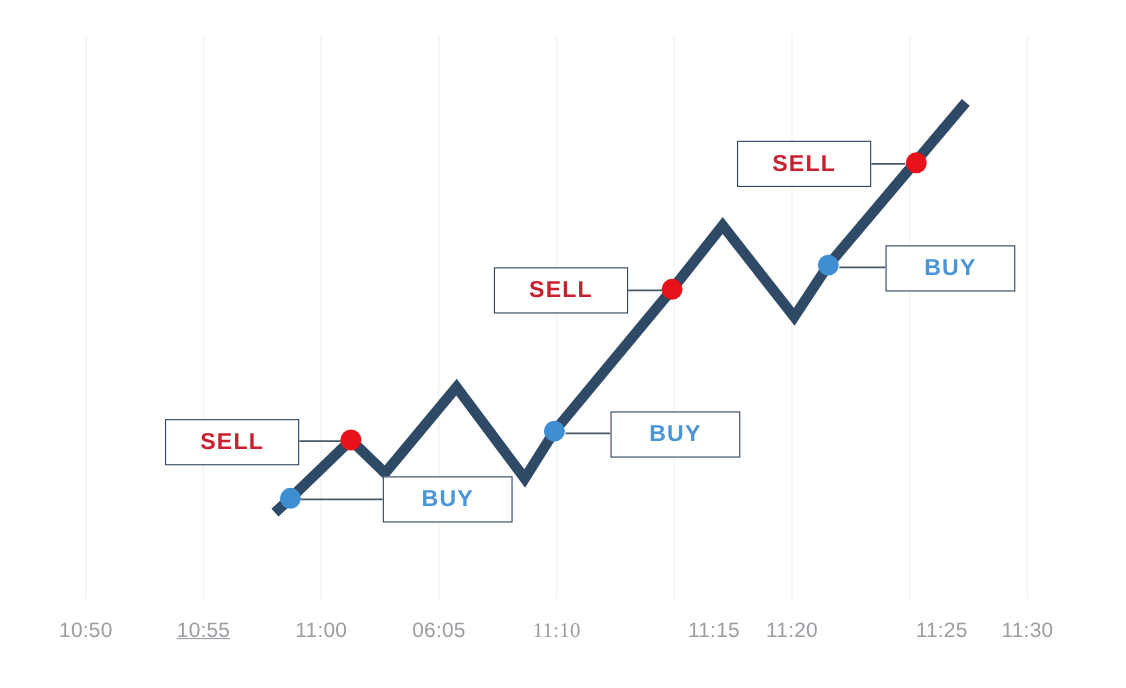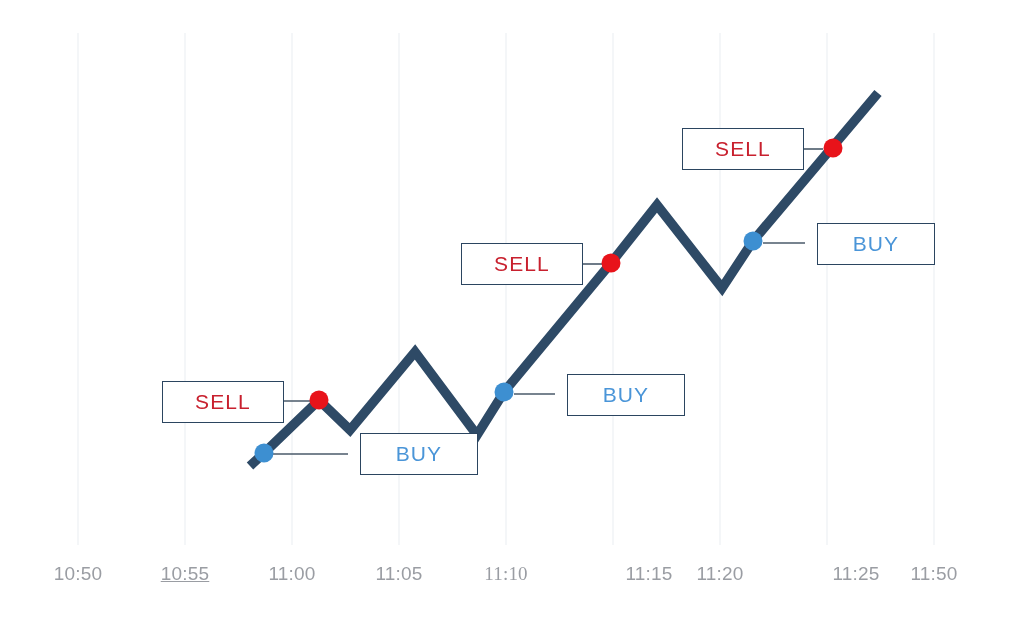--- a/index.html
+++ b/index.html
@@ -49,25 +49,24 @@
   .signal-box {
     position: absolute;
     box-sizing: border-box;
     background: #ffffff;
     border: 1.6px solid #2b4560;
     display: flex;
     align-items: center;
     justify-content: center;
     font-family: "Liberation Sans", sans-serif;
     font-size: 21px;
-    font-weight: normal;
+    font-weight: bold;
     letter-spacing: 1.1px;
     pointer-events: auto;
     cursor: default;
-    margin-left: 12px;
   }
   .signal-box.sell { color: #c8202e; }
   .signal-box.buy  { color: #4a95d8; }
 </style>
 </head>
 <body>
 
 <div id="chart-root">
 
   <svg id="chart-svg" viewBox="0 0 1024 625">
@@ -100,26 +99,26 @@
         <circle cx="611" cy="263" r="9.5" fill="#e8131a"></circle>
         <circle cx="753" cy="241" r="9.5" fill="#3d8fd1"></circle>
         <circle cx="833" cy="148" r="9.5" fill="#e8131a"></circle>
       </g>
   </svg>
 
   <div class="axis-layer" id="axis-layer">
     <div class="tick-label" style="left: 78px; top: 563px;">10:50</div>
     <div class="tick-label" style="left: 185px; top: 563px; text-decoration: underline;">10:55</div>
     <div class="tick-label" style="left: 292px; top: 563px; text-align: center;">11:00</div>
-    <div class="tick-label" style="left: 399px; top: 563px;">11:05</div>
+    <div class="tick-label" style="left: 399px; top: 563px;">06:05</div>
     <div class="tick-label" style="left: 506px; top: 563px; font-family: Liberation Serif, serif;">11:10</div>
     <div class="tick-label" style="left: 649px; top: 563px;">11:15</div>
     <div class="tick-label" style="left: 720px; top: 563px;">11:20</div>
     <div class="tick-label" style="left: 827px; top: 563px; margin-left: 29px;">11:25</div>
-    <div class="tick-label" style="left: 934px; top: 563px;">11:50</div>
+    <div class="tick-label" style="left: 934px; top: 563px;">11:30</div>
   </div>
 
   <div class="signal-box sell" style="left: 150px; top: 381px; width: 122px; height: 42px; border-color: rgb(43, 69, 96); color: rgb(200, 32, 46);">SELL</div>
   <div class="signal-box buy" style="left: 348px; top: 433px; width: 118px; height: 42px; border-color: rgb(43, 69, 96); color: rgb(74, 149, 216);">BUY</div>
   <div class="signal-box buy" style="left: 555px; top: 374px; width: 118px; height: 42px; border-color: rgb(43, 69, 96); color: rgb(74, 149, 216);">BUY</div>
   <div class="signal-box sell" style="left: 449px; top: 243px; width: 122px; height: 42px; border-color: rgb(43, 69, 96); color: rgb(200, 32, 46);">SELL</div>
   <div class="signal-box buy" style="left: 805px; top: 223px; width: 118px; height: 42px; border-color: rgb(43, 69, 96); color: rgb(74, 149, 216);">BUY</div>
   <div class="signal-box sell" style="left: 670px; top: 128px; width: 122px; height: 42px; border-color: rgb(43, 69, 96); color: rgb(200, 32, 46);">SELL</div>
 
 </div>

